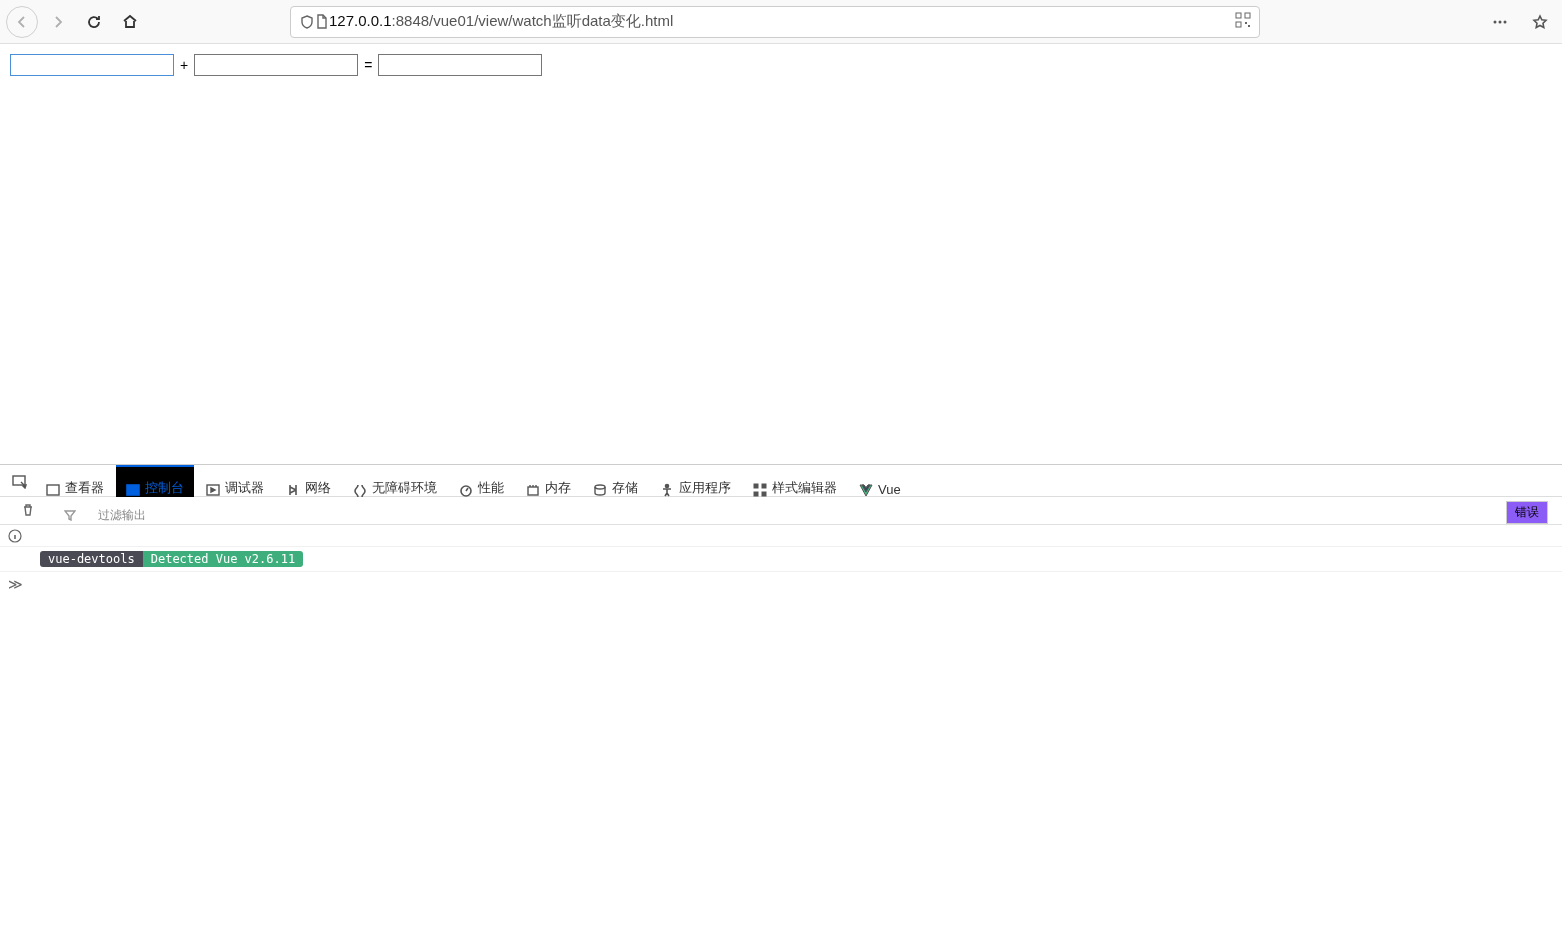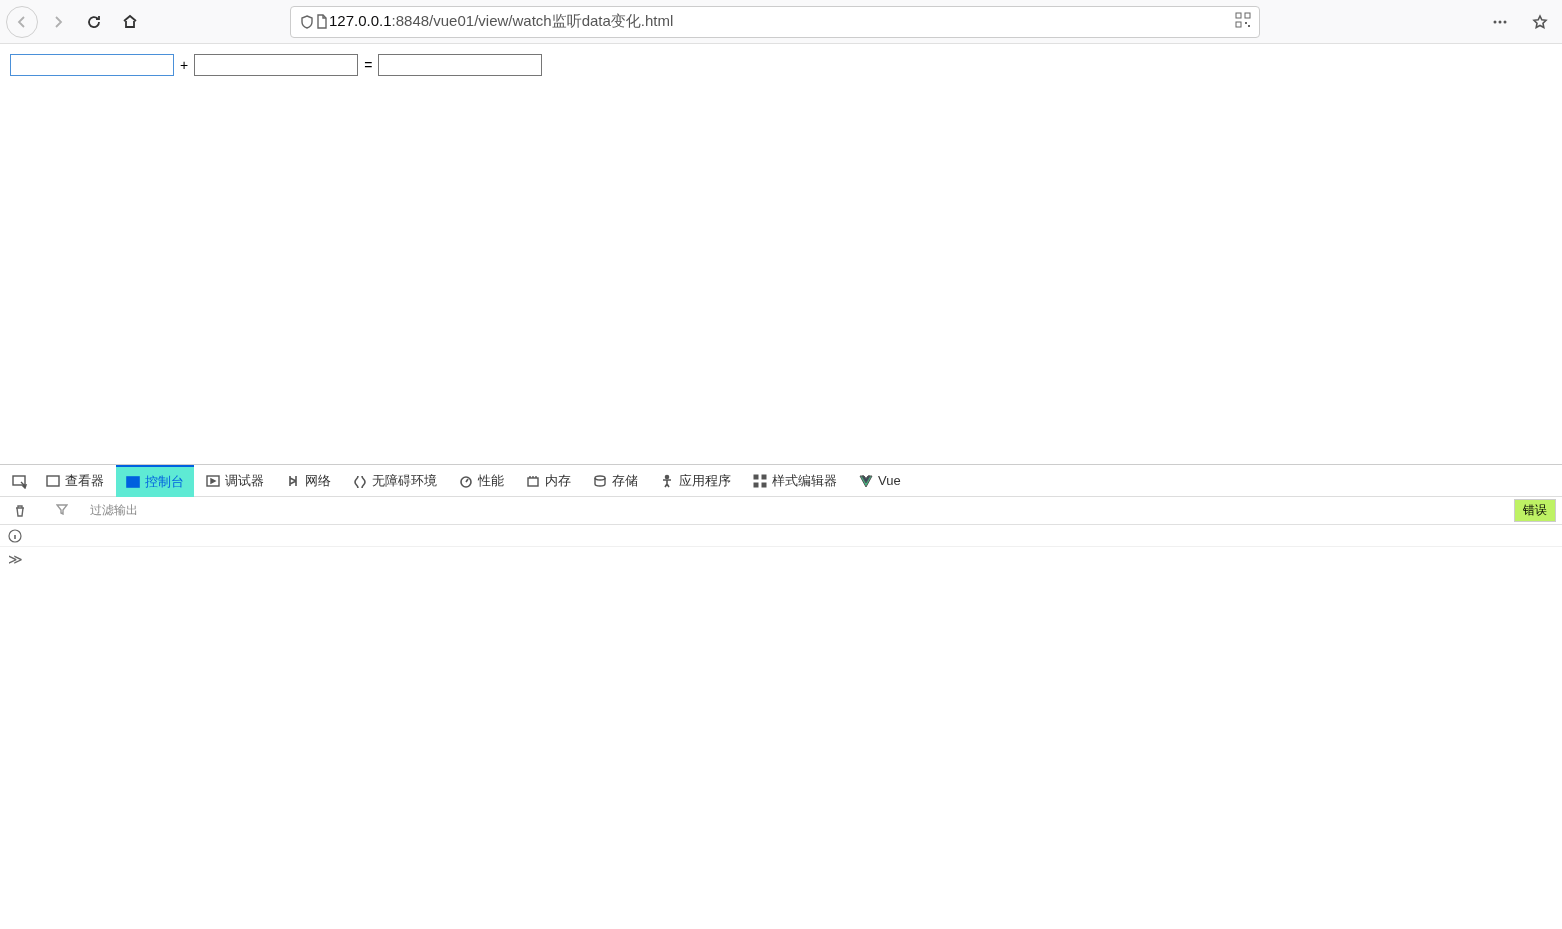--- a/index.html
+++ b/index.html
@@ -106,51 +106,51 @@
     .dt-icon-btn {
       width: 28px;
       height: 28px;
       display: flex;
       align-items: center;
       justify-content: center;
       cursor: pointer;
     }
     .dt-tab {
       display: flex;
-      align-items: center;
+      align-items: flex-end;
       gap: 5px;
       padding: 0 10px;
       height: 32px;
       cursor: pointer;
       font-size: 13px;
       color: #333;
     }
     .dt-tab.active {
       color: #0060df;
       border-top: 2px solid #0060df;
-      background: #5eead4;
+      background: #000000;
     }
     .dt-tab.active svg { stroke: #0060df; fill: #0060df; }
     .dt-tab svg { stroke: #555; }
     
     .console-filter {
       display: flex;
-      align-items: center;
+      align-items: flex-end;
       height: 28px;
       border-bottom: 1px solid #e0e0e0;
-      padding: 0 6px;
+      padding: 0 14px;
       gap: 22px;
     }
     .filter-input {
       font-size: 12px;
       color: #888;
       flex: 1;
     }
     .error-btn {
-      background: #bef264;
+      background: #8b5cf6;
       border: 1px solid #ccc;
       padding: 2px 8px;
       font-size: 12px;
       cursor: pointer;
     }
     
     .console-output {
       flex: 1;
       font-family: Consolas, "Courier New", monospace;
       font-size: 12px;
@@ -374,15 +374,19 @@
 
   <div class="console-output">
     <div class="console-msg">
       <span class="msg-icon">
         <svg width="14" height="14" viewBox="0 0 14 14" fill="none" stroke="#666" stroke-width="1.2">
             <circle cx="7" cy="7" r="6"></circle>
             <path d="M7 4v0M7 6v4" stroke-width="1.6"></path>
           </svg>
       </span>
     </div>
+    <div class="badge-row">
+      <span class="badge dark">vue-devtools</span>
+      <span class="badge green"> Detected Vue v2.6.11 </span>
+    </div>
     <div class="console-prompt">≫</div>
   </div>
 </div>
 
 </body></html>

